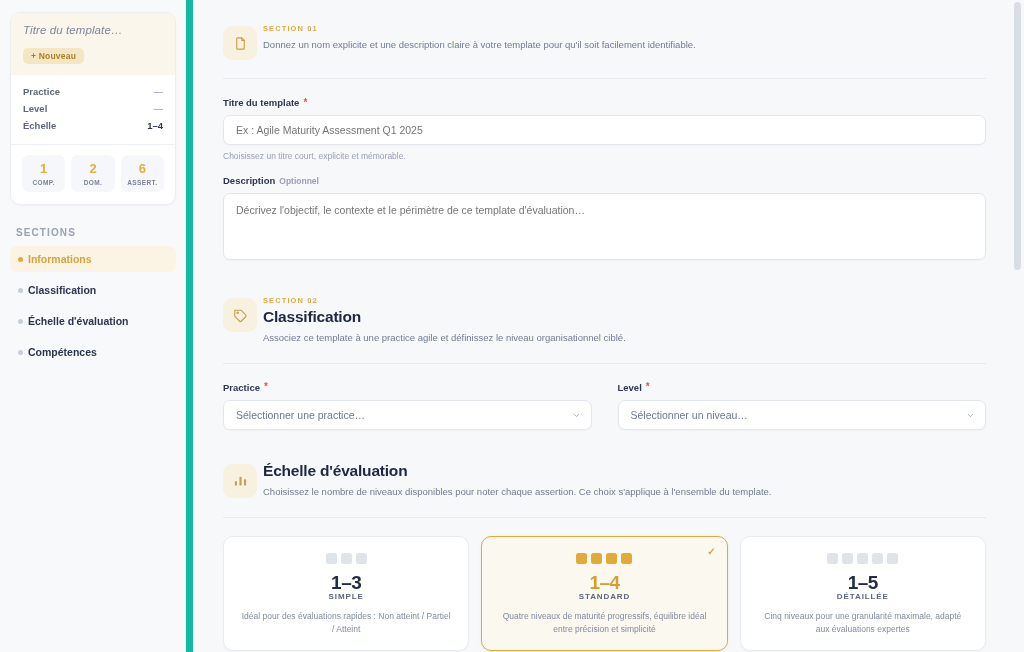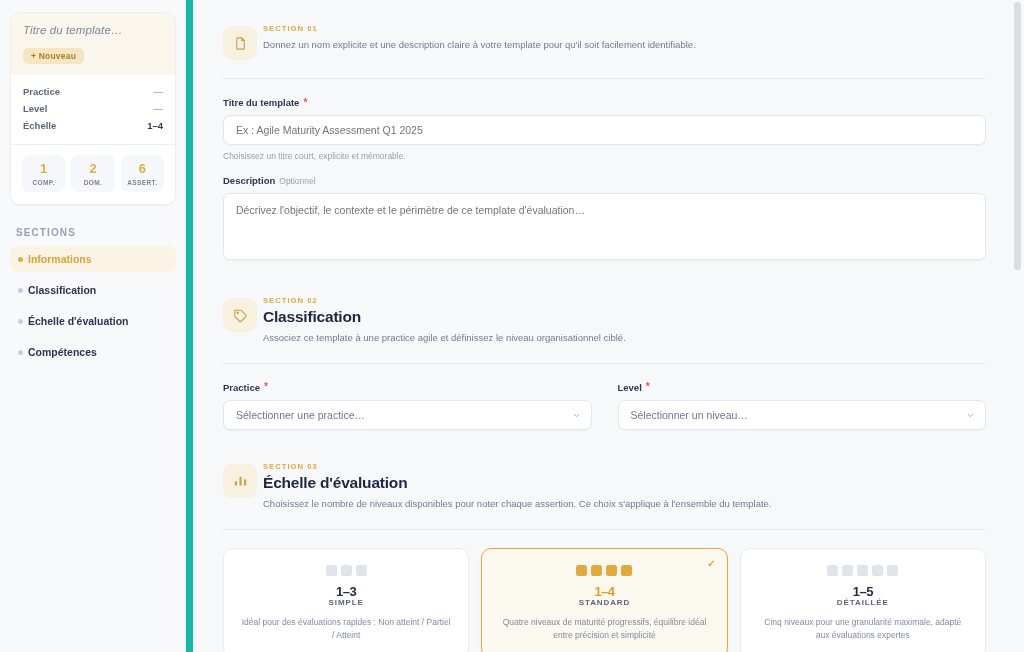--- a/index.html
+++ b/index.html
@@ -107,21 +107,21 @@
   .sec-title { font-size: 15.5px; font-weight: 700; color: #1f2741; letter-spacing: -.2px; }
   .sec-desc { font-size: 9.5px; color: #717b91; margin-top: 5px; line-height: 1.45; }
 
   .divider { height: 1px; background: #e8eaf0; margin: 18px 0 18px 0; }
 
   .field-label {
     font-size: 9.5px; font-weight: 700; color: #2e3650;
     margin-bottom: 7px; display: flex; align-items: center; gap: 4px;
   }
   .req { color: #e2574c; font-size: 10px; line-height: 1; }
-  .opt { color: #98a0b1; font-weight: 400; font-size: 8.5px; }
+  .opt { color: #98a0b1; font-weight: 700; font-size: 8.5px; }
 
   .text-input {
     width: 100%; height: 30px;
     background: #fff;
     border: 1px solid #e3e6ec;
     border-radius: 7px;
     padding: 0 12px;
     font-size: 10.5px;
     color: #8891a5;
     font-family: "Liberation Sans", sans-serif;
@@ -178,21 +178,21 @@
     cursor: pointer;
   }
   .scale-card.selected {
     background: #fbf8f0;
     border: 1.5px solid #e0a93c;
     box-shadow: 0 1px 3px rgba(200,150,40,.12);
   }
   .pips { display: flex; gap: 4px; justify-content: center; margin-bottom: 9px; }
   .pip { width: 11px; height: 11px; border-radius: 2.5px; background: #dfe3ea; }
   .scale-card.selected .pip { background: #e2a93b; }
-  .scale-num { font-size: 13px; font-weight: 700; color: #232b45; letter-spacing: -.5px; line-height: 1.05; }
+  .scale-num { font-size: 19px; font-weight: 700; color: #232b45; letter-spacing: -.5px; line-height: 1.05; }
   .scale-card.selected .scale-num { color: #d79f33; }
   .scale-name { font-size: 8px; font-weight: 700; letter-spacing: .9px; color: #5d667c; }
   .scale-desc { font-size: 8.5px; color: #828b9e; margin-top: 9px; line-height: 1.5; padding: 0 2px; }
   .check {
     position: absolute; top: 9px; right: 11px;
     color: #d9a23a; font-size: 10px; font-weight: 700;
   }
 
   
   .scrollbar-track {
@@ -364,21 +364,20 @@
 
       <div class="sec-head">
         <div class="sec-icon">
           <svg width="15" height="15" viewBox="0 0 24 24" style="fill:#c4a052">
             <rect x="3" y="13" width="3.4" height="7" rx="1"></rect>
             <rect x="10.3" y="6" width="3.4" height="14" rx="1"></rect>
             <rect x="17.6" y="10" width="3.4" height="10" rx="1"></rect>
           </svg>
         </div>
         <div>
-          <div class="sec-eyebrow">SECTION 03</div>
           <div class="sec-title">Échelle d'évaluation</div>
           <div class="sec-desc">Choisissez le nombre de niveaux disponibles pour noter chaque assertion. Ce choix s'applique à l'ensemble du template.</div>
         </div>
       </div>
 
       <div class="divider"></div>
 
       <div class="scale-row">
 
         <div class="scale-card">

